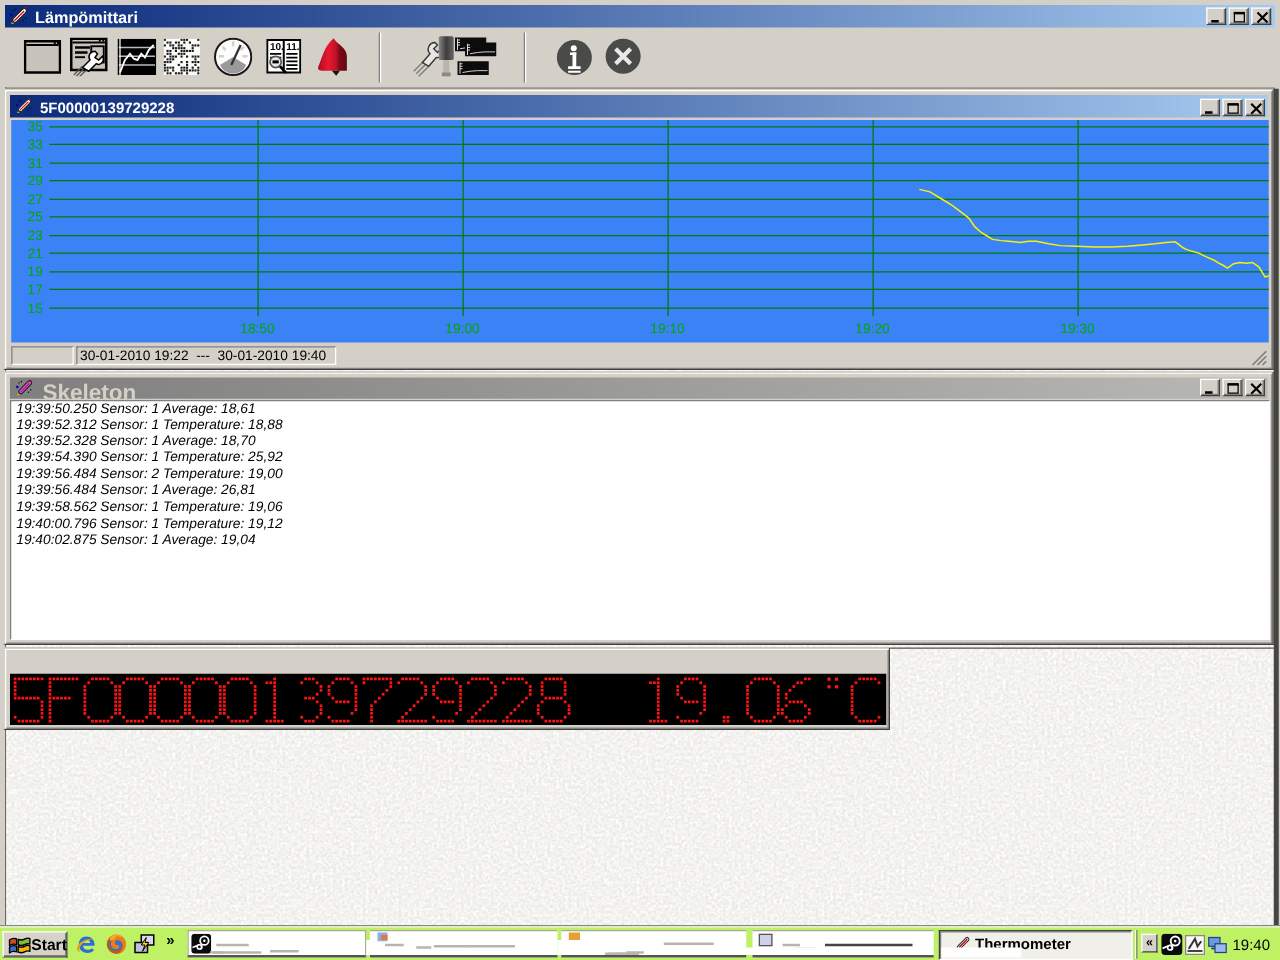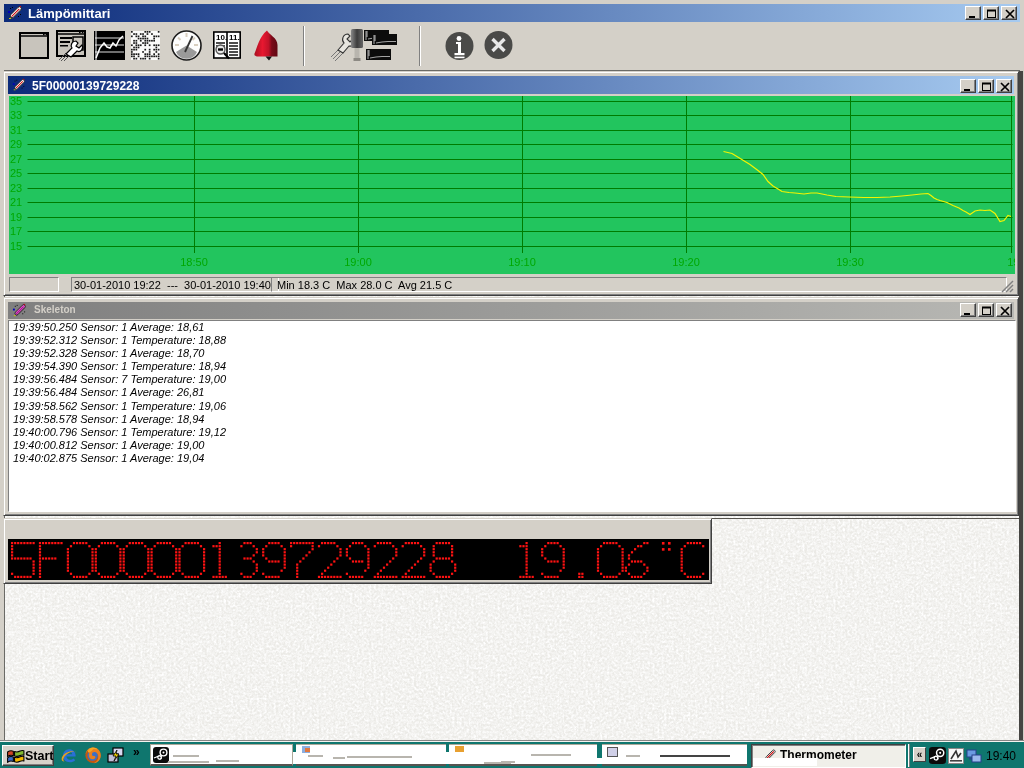--- a/index.html
+++ b/index.html
@@ -324,21 +324,21 @@
     <div class="abs wtitle" style="left:24px;top:3px;text-align:center;">5F00000139729228</div>
     <div class="abs" style="right:2px;top:3px;"><div class="tb"><svg width="16" height="14" viewBox="0 0 16 14">
             <rect x="3" y="9" width="6" height="2" fill="#000"></rect>
           </svg></div><div class="tb"><svg width="16" height="14" viewBox="0 0 16 14">
             <rect x="3.5" y="3.5" width="8" height="7" fill="none" stroke="#000" stroke-width="1"></rect>
             <rect x="3" y="2.5" width="9" height="2" fill="#000"></rect>
           </svg></div><div class="tb"><svg width="16" height="14" viewBox="0 0 16 14">
             <path d="M4 3 L12 11 M12 3 L4 11" stroke="#000" stroke-width="1.7"></path>
           </svg></div></div>
   </div>
-  <div class="abs" style="left:5px;top:24px;width:1006px;height:178px;background:#22c55e;overflow:hidden;">
+  <div class="abs" style="left:5px;top:24px;width:1006px;height:178px;background:#3b82f6;overflow:hidden;padding-left:12px;">
     <svg width="1006" height="178" font-family="Liberation Sans">
         <line x1="18.5" y1="5.5" x2="1003.5" y2="5.5" stroke="#007C00" stroke-width="1"></line>
         <line x1="18.5" y1="19.5" x2="1003.5" y2="19.5" stroke="#007C00" stroke-width="1"></line>
         <line x1="18.5" y1="34.5" x2="1003.5" y2="34.5" stroke="#007C00" stroke-width="1"></line>
         <line x1="18.5" y1="48.5" x2="1003.5" y2="48.5" stroke="#007C00" stroke-width="1"></line>
         <line x1="18.5" y1="63.5" x2="1003.5" y2="63.5" stroke="#007C00" stroke-width="1"></line>
         <line x1="18.5" y1="77.5" x2="1003.5" y2="77.5" stroke="#007C00" stroke-width="1"></line>
         <line x1="18.5" y1="92.5" x2="1003.5" y2="92.5" stroke="#007C00" stroke-width="1"></line>
         <line x1="18.5" y1="106.5" x2="1003.5" y2="106.5" stroke="#007C00" stroke-width="1"></line>
         <line x1="18.5" y1="121.5" x2="1003.5" y2="121.5" stroke="#007C00" stroke-width="1"></line>
@@ -365,22 +365,21 @@
         <text x="349" y="170" fill="#00A800" font-size="11" text-anchor="middle">19:00</text>
         <text x="513" y="170" fill="#00A800" font-size="11" text-anchor="middle">19:10</text>
         <text x="677" y="170" fill="#00A800" font-size="11" text-anchor="middle">19:20</text>
         <text x="841" y="170" fill="#00A800" font-size="11" text-anchor="middle">19:30</text>
         <text x="1012" y="170" fill="#00A800" font-size="11" text-anchor="middle">19:40</text>
         <polyline points="714.5,55.5 723.0,57.5 732.0,63.0 741.0,68.5 749.0,74.5 754.0,78.5 759.0,85.5 764.0,90.0 769.0,93.0 773.0,95.5 780.0,96.5 786.0,97.0 795.0,98.0 802.0,97.0 808.0,97.0 818.0,99.0 827.0,100.5 840.0,101.0 855.0,101.5 868.0,101.5 881.0,101.0 893.0,100.0 903.0,99.0 912.0,98.0 919.0,97.5 922.0,99.5 925.0,102.0 928.0,103.5 931.0,104.5 938.0,106.5 944.0,109.5 950.0,112.0 954.0,114.5 957.0,116.0 961.0,118.5 966.0,115.0 971.0,114.0 976.0,114.5 981.0,114.0 986.0,117.5 991.0,125.5 995.0,124.5 999.0,119.5 1002.0,120.5" fill="none" stroke="#F5F500" stroke-width="1.2"></polyline>
       </svg>
   </div>
   <div class="abs" style="left:5px;top:203px;width:1006px;height:19px;background:#D4D0C8;font-size:11px;">
     <div class="statuspanel" style="left:0px;width:50px;"></div>
-    <div class="statuspanel" style="left:52px;width:208px;padding-left:2px;margin-left:10px;">30-01-2010 19:22&nbsp; --- &nbsp;30-01-2010 19:40</div>
-    <div class="statuspanel" style="left:262px;width:736px;padding-left:5px;">Min 18.3 C&nbsp; Max 28.0 C&nbsp; Avg 21.5 C</div>
+    <div class="statuspanel" style="left:52px;width:208px;padding-left:2px;">30-01-2010 19:22&nbsp; --- &nbsp;30-01-2010 19:40</div>
     <svg class="abs" style="right:1px;top:5px" width="13" height="13">
         <g stroke="#808080" stroke-width="1.4">
           <line x1="12" y1="1" x2="1" y2="12"></line>
           <line x1="12" y1="5" x2="5" y2="12"></line>
           <line x1="12" y1="9" x2="9" y2="12"></line>
         </g>
       </svg>
   </div>
 </div>
 
@@ -397,42 +396,40 @@
 <rect x="6.2" y="0" width="3.6" height="14" rx="1.8" fill="#e858c8" stroke="#222" stroke-width="0.9"></rect>
 <rect x="7.6" y="2" width="1" height="11" fill="#a01890"></rect>
 </g>
 <rect x="3" y="3" width="1" height="1" fill="#000"></rect>
             <rect x="5" y="2" width="1" height="1" fill="#000"></rect>
 <rect x="11" y="11" width="1" height="1" fill="#000"></rect>
             <rect x="13" y="9" width="1" height="1" fill="#000"></rect>
 </g>
         </svg>
       </div>
-    <div class="abs" style="left:26px;top:2px;color:#d4d0c8;font-weight:bold;font-size:10px;">Skeleton</div>
+    <div class="abs" style="left:26px;top:2px;color:#d4d0c8;font-weight:bold;font-size:18px;">Skeleton</div>
     <div class="abs" style="right:2px;top:1px;"><div class="tb"><svg width="16" height="14" viewBox="0 0 16 14">
             <rect x="3" y="9" width="6" height="2" fill="#000"></rect>
           </svg></div><div class="tb"><svg width="16" height="14" viewBox="0 0 16 14">
             <rect x="3.5" y="3.5" width="8" height="7" fill="none" stroke="#000" stroke-width="1"></rect>
             <rect x="3" y="2.5" width="9" height="2" fill="#000"></rect>
           </svg></div><div class="tb"><svg width="16" height="14" viewBox="0 0 16 14">
             <path d="M4 3 L12 11 M12 3 L4 11" stroke="#000" stroke-width="1.7"></path>
           </svg></div></div>
   </div>
   <div class="abs sunk" style="left:4px;top:22px;width:1008px;height:192px;background:#fff;
        font-size:11px;line-height:13.1px;color:#000;padding:0px 0 0 4px;">
       <div>19:39:50.250 Sensor: 1 Average: 18,61</div>
       <div>19:39:52.312 Sensor: 1 Temperature: 18,88</div>
       <div>19:39:52.328 Sensor: 1 Average: 18,70</div>
-      <div>19:39:54.390 Sensor: 1 Temperature: 18,94</div>
-      <div>19:39:56.484 Sensor: 7 Temperature: 19,00</div>
+      <div>19:39:54.390 Sensor: 1 Temperature: 25,92</div>
+      <div>19:39:56.484 Sensor: 2 Temperature: 19,00</div>
       <div>19:39:56.484 Sensor: 1 Average: 26,81</div>
       <div>19:39:58.562 Sensor: 1 Temperature: 19,06</div>
-      <div>19:39:58.578 Sensor: 1 Average: 18,94</div>
       <div>19:40:00.796 Sensor: 1 Temperature: 19,12</div>
-      <div>19:40:00.812 Sensor: 1 Average: 19,00</div>
       <div>19:40:02.875 Sensor: 1 Average: 19,04</div>
     </div>
 </div>
 
 <div class="win" style="left:3px;top:518px;width:709px;height:66px;">
   <div class="abs" style="left:4px;top:20px;width:701px;height:41px;background:#000;">
     <svg width="701" height="41">
         <rect x="3.0" y="3.0" width="2.2" height="2.2" fill="#FF1212"></rect>
         <rect x="6.1" y="3.0" width="2.2" height="2.2" fill="#FF1212"></rect>
         <rect x="9.1" y="3.0" width="2.2" height="2.2" fill="#FF1212"></rect>
@@ -984,21 +981,21 @@
         <rect x="694.1" y="33.7" width="2.2" height="2.2" fill="#FF1212"></rect>
         <rect x="678.7" y="36.8" width="2.2" height="2.2" fill="#FF1212"></rect>
         <rect x="681.8" y="36.8" width="2.2" height="2.2" fill="#FF1212"></rect>
         <rect x="684.9" y="36.8" width="2.2" height="2.2" fill="#FF1212"></rect>
         <rect x="687.9" y="36.8" width="2.2" height="2.2" fill="#FF1212"></rect>
         <rect x="691.0" y="36.8" width="2.2" height="2.2" fill="#FF1212"></rect>
       </svg>
   </div>
 </div>
 
-<div class="abs" style="left:0;top:741px;width:1024px;height:27px;background:#0f766e;border-top:1px solid #f5f4f0;box-shadow:0 -1px 0 #868686;">
+<div class="abs" style="left:0;top:741px;width:1024px;height:27px;background:#bef264;border-top:1px solid #f5f4f0;box-shadow:0 -1px 0 #868686;">
 
   <div class="abs" style="left:2px;top:3px;width:52px;height:21px;background:#d6d2ca;border:1px solid;border-color:#fff #404040 #404040 #fff;box-shadow:inset -1px -1px 0 #808080;">
     <div class="abs" style="left:2px;top:1px;">
         <svg width="22" height="18" viewBox="0 0 16 15" style="display:block">
 <g stroke="#000" stroke-width="0.9" stroke-linejoin="round">
 <path d="M1,4.2 C2.5,3 4,2.8 5.8,3.5 L5.8,7.3 C4,6.6 2.5,6.8 1,8 Z" fill="#d24726"></path>
 <path d="M6.8,3.8 C8.5,4.4 9.8,4.3 11.4,3.4 C12.4,2.9 13.6,2.8 14.6,3.2 L14.6,6.9 C13.6,6.5 12.4,6.6 11.4,7.1 C9.8,8 8.5,8.1 6.8,7.5 Z" fill="#82ba32"></path>
 <path d="M1,9 C2.5,7.8 4,7.6 5.8,8.3 L5.8,12.1 C4,11.4 2.5,11.6 1,12.8 Z" fill="#3b6ac8"></path>
 <path d="M6.8,8.6 C8.5,9.2 9.8,9.1 11.4,8.2 C12.4,7.7 13.6,7.6 14.6,8 L14.6,11.7 C13.6,11.3 12.4,11.4 11.4,11.9 C9.8,12.8 8.5,12.9 6.8,12.3 Z" fill="#f2b700"></path>
 </g>

